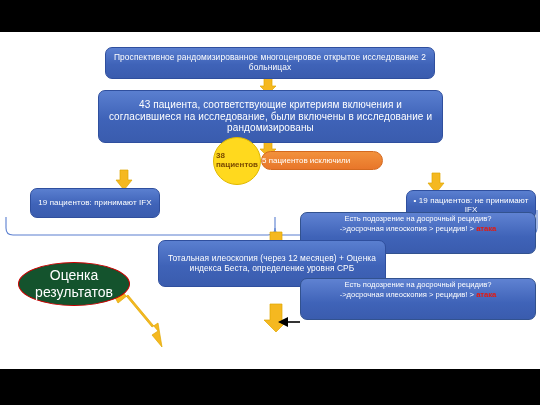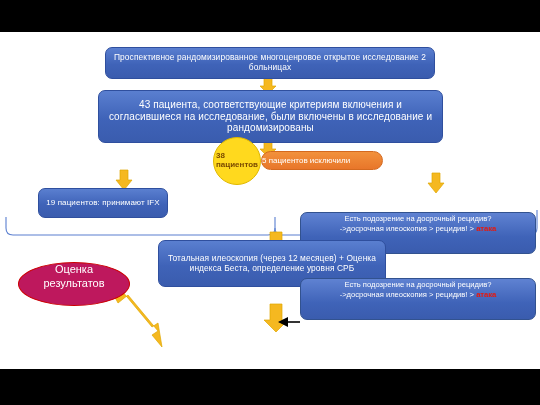--- a/index.html
+++ b/index.html
@@ -34,23 +34,23 @@
           color:#7a4a00;font-size:8px;font-weight:bold;line-height:1.1;
           display:flex;align-items:center;justify-content:center;
           padding:0 4px;box-sizing:border-box;}
 
   .pill{position:absolute;border-radius:11px;
         background:linear-gradient(180deg,#f2913c 0%,#e8762a 100%);
         border:1px solid #d4691f;color:#fff;font-size:8px;
         display:flex;align-items:center;justify-content:flex-start;white-space:nowrap;}
 
   .ellipse{position:absolute;border-radius:50%;
-           background:#be185d;border:1px solid #cc0000;color:#fff;
-           font-size:11px;text-align:center;line-height:1.25;
-           display:flex;align-items:flex-start;justify-content:center;}
+           background:#14532d;border:1px solid #cc0000;color:#fff;
+           font-size:14px;text-align:center;line-height:1.25;
+           display:flex;align-items:center;justify-content:center;}
 
   svg.layer{position:absolute;left:0;top:0;width:540px;height:337px;overflow:visible;}
   .arrowY{fill:#f5b820;stroke:#e0a800;stroke-width:.7;}
   .brace{fill:none;stroke:#5a7fd0;stroke-width:1.1;}
   .blkline{stroke:#000;stroke-width:1.6;}
   .blkhead{fill:#000;}
   .bar{position:absolute;left:0;width:540px;background:#000;}
 </style>
 </head>
 <body>
@@ -97,24 +97,27 @@
     </div>
 
     <div class="circle" style="left:213px;top:105px;width:48px;height:48px;">
       <span>38 пациентов</span>
     </div>
 
     <div class="pill" style="left:261px;top:119px;width:120px;height:17px;">
       <span>5 пациентов исключили</span>
     </div>
 
-    <div class="box box-small" style="left:30px;top:156px;width:130px;height:30px;margin-left:8px;">
+    <div class="box box-small" style="left:30px;top:156px;width:130px;height:30px;">
       <span>19 пациентов: принимают IFX</span>
     </div>
 
+    <div class="box box-small" style="left:406px;top:158px;width:130px;height:30px;">
+      <span>• 19 пациентов: не принимают IFX</span>
+    </div>
 
     <div class="grp" style="left:300px;top:180px;width:236px;height:32px;">
       <span class="l1">Есть подозрение на досрочный рецидив?</span>
       <span class="l2"><span>-&gt;досрочная илеоскопия &gt; рецидив! &gt; </span><span class="redw">атака</span></span>
     </div>
 
     <div class="box box-proc" style="left:158px;top:208px;width:228px;height:47px;">
       <span>Тотальная илеоскопия (через 12 месяцев) + Оценка индекса Беста, определение уровня СРБ</span>
     </div>
 

